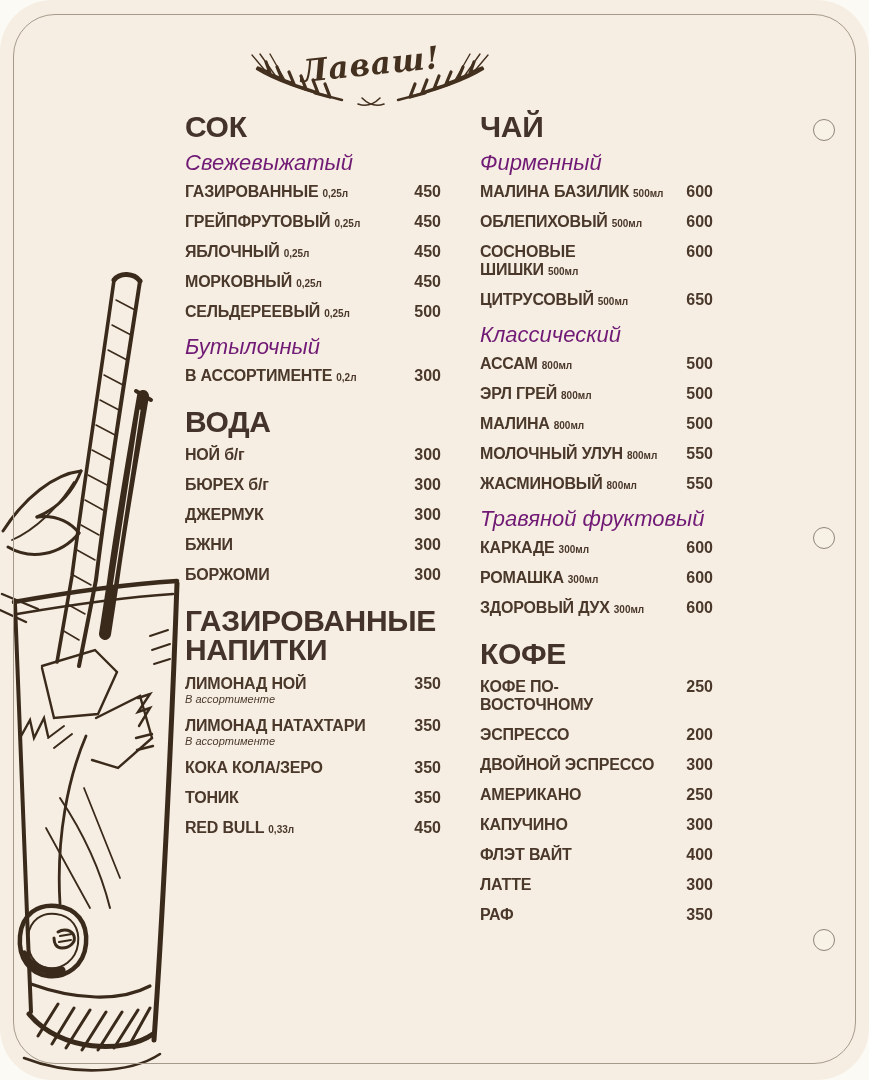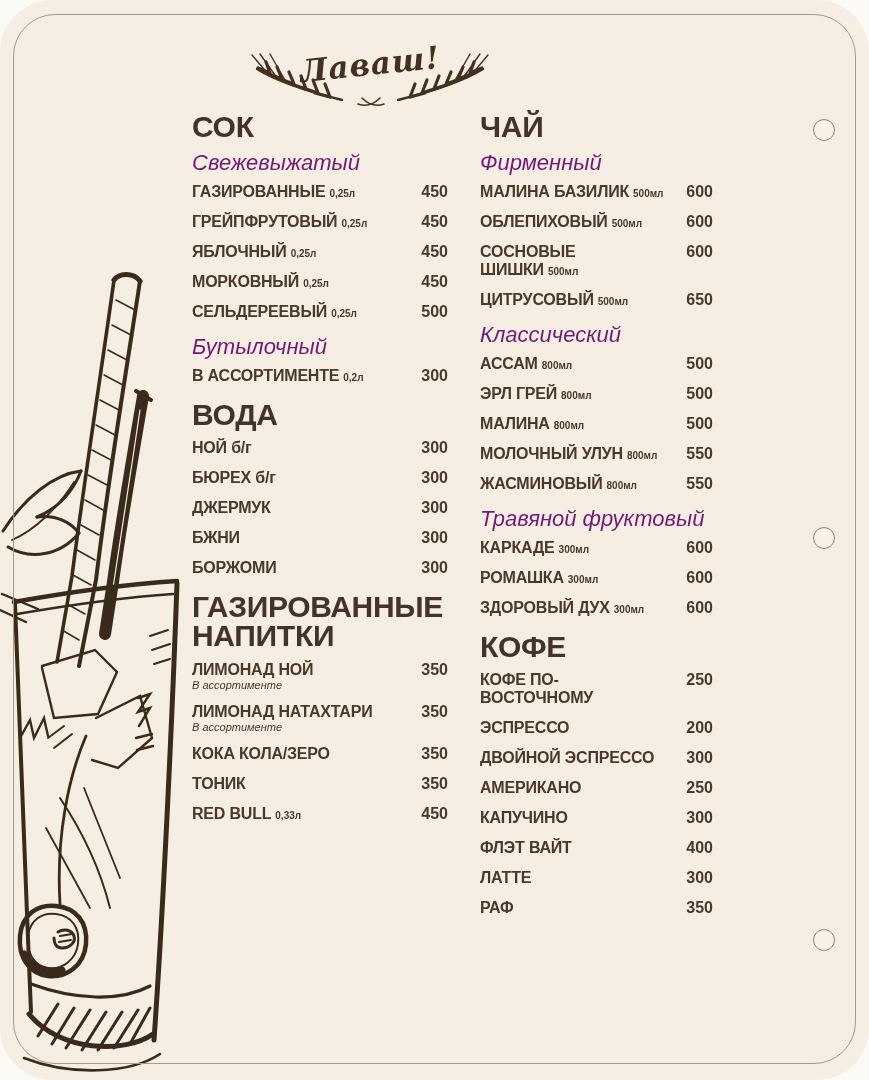--- a/index.html
+++ b/index.html
@@ -33,24 +33,24 @@
   .logo svg { position:absolute; left:0; top:4px; }
   .logo-text {
     position:absolute; left:30px; top:-2px; width:180px; text-align:center;
     font-family:"DejaVu Serif", serif; font-style:italic; font-weight:bold;
     font-size:31px; color:#44301f; transform:rotate(-6deg);
     letter-spacing:1px;
   }
 
   
   .col { position:absolute; top:112px; color:#4a382b; }
-  .col-left  { left:192px; width:256px; }
+  .col-left  { left:185px; width:256px; }
   .col-right { left:480px; width:233px; }
 
-  .section { margin-top:15px; }
+  .section { margin-top:22px; }
   .section:first-child { margin-top:0; }
   .sec-title {
     font-size:30px; font-weight:bold; color:#44332a;
     line-height:0.97; letter-spacing:-0.3px; margin:0 0 10px 0;
   }
   .subtitle {
     font-style:italic; font-size:22px; color:#701a75;
     margin:14px 0 9px 0; line-height:1.05;
   }
   .sec-title + .subtitle { margin-top:2px; }

